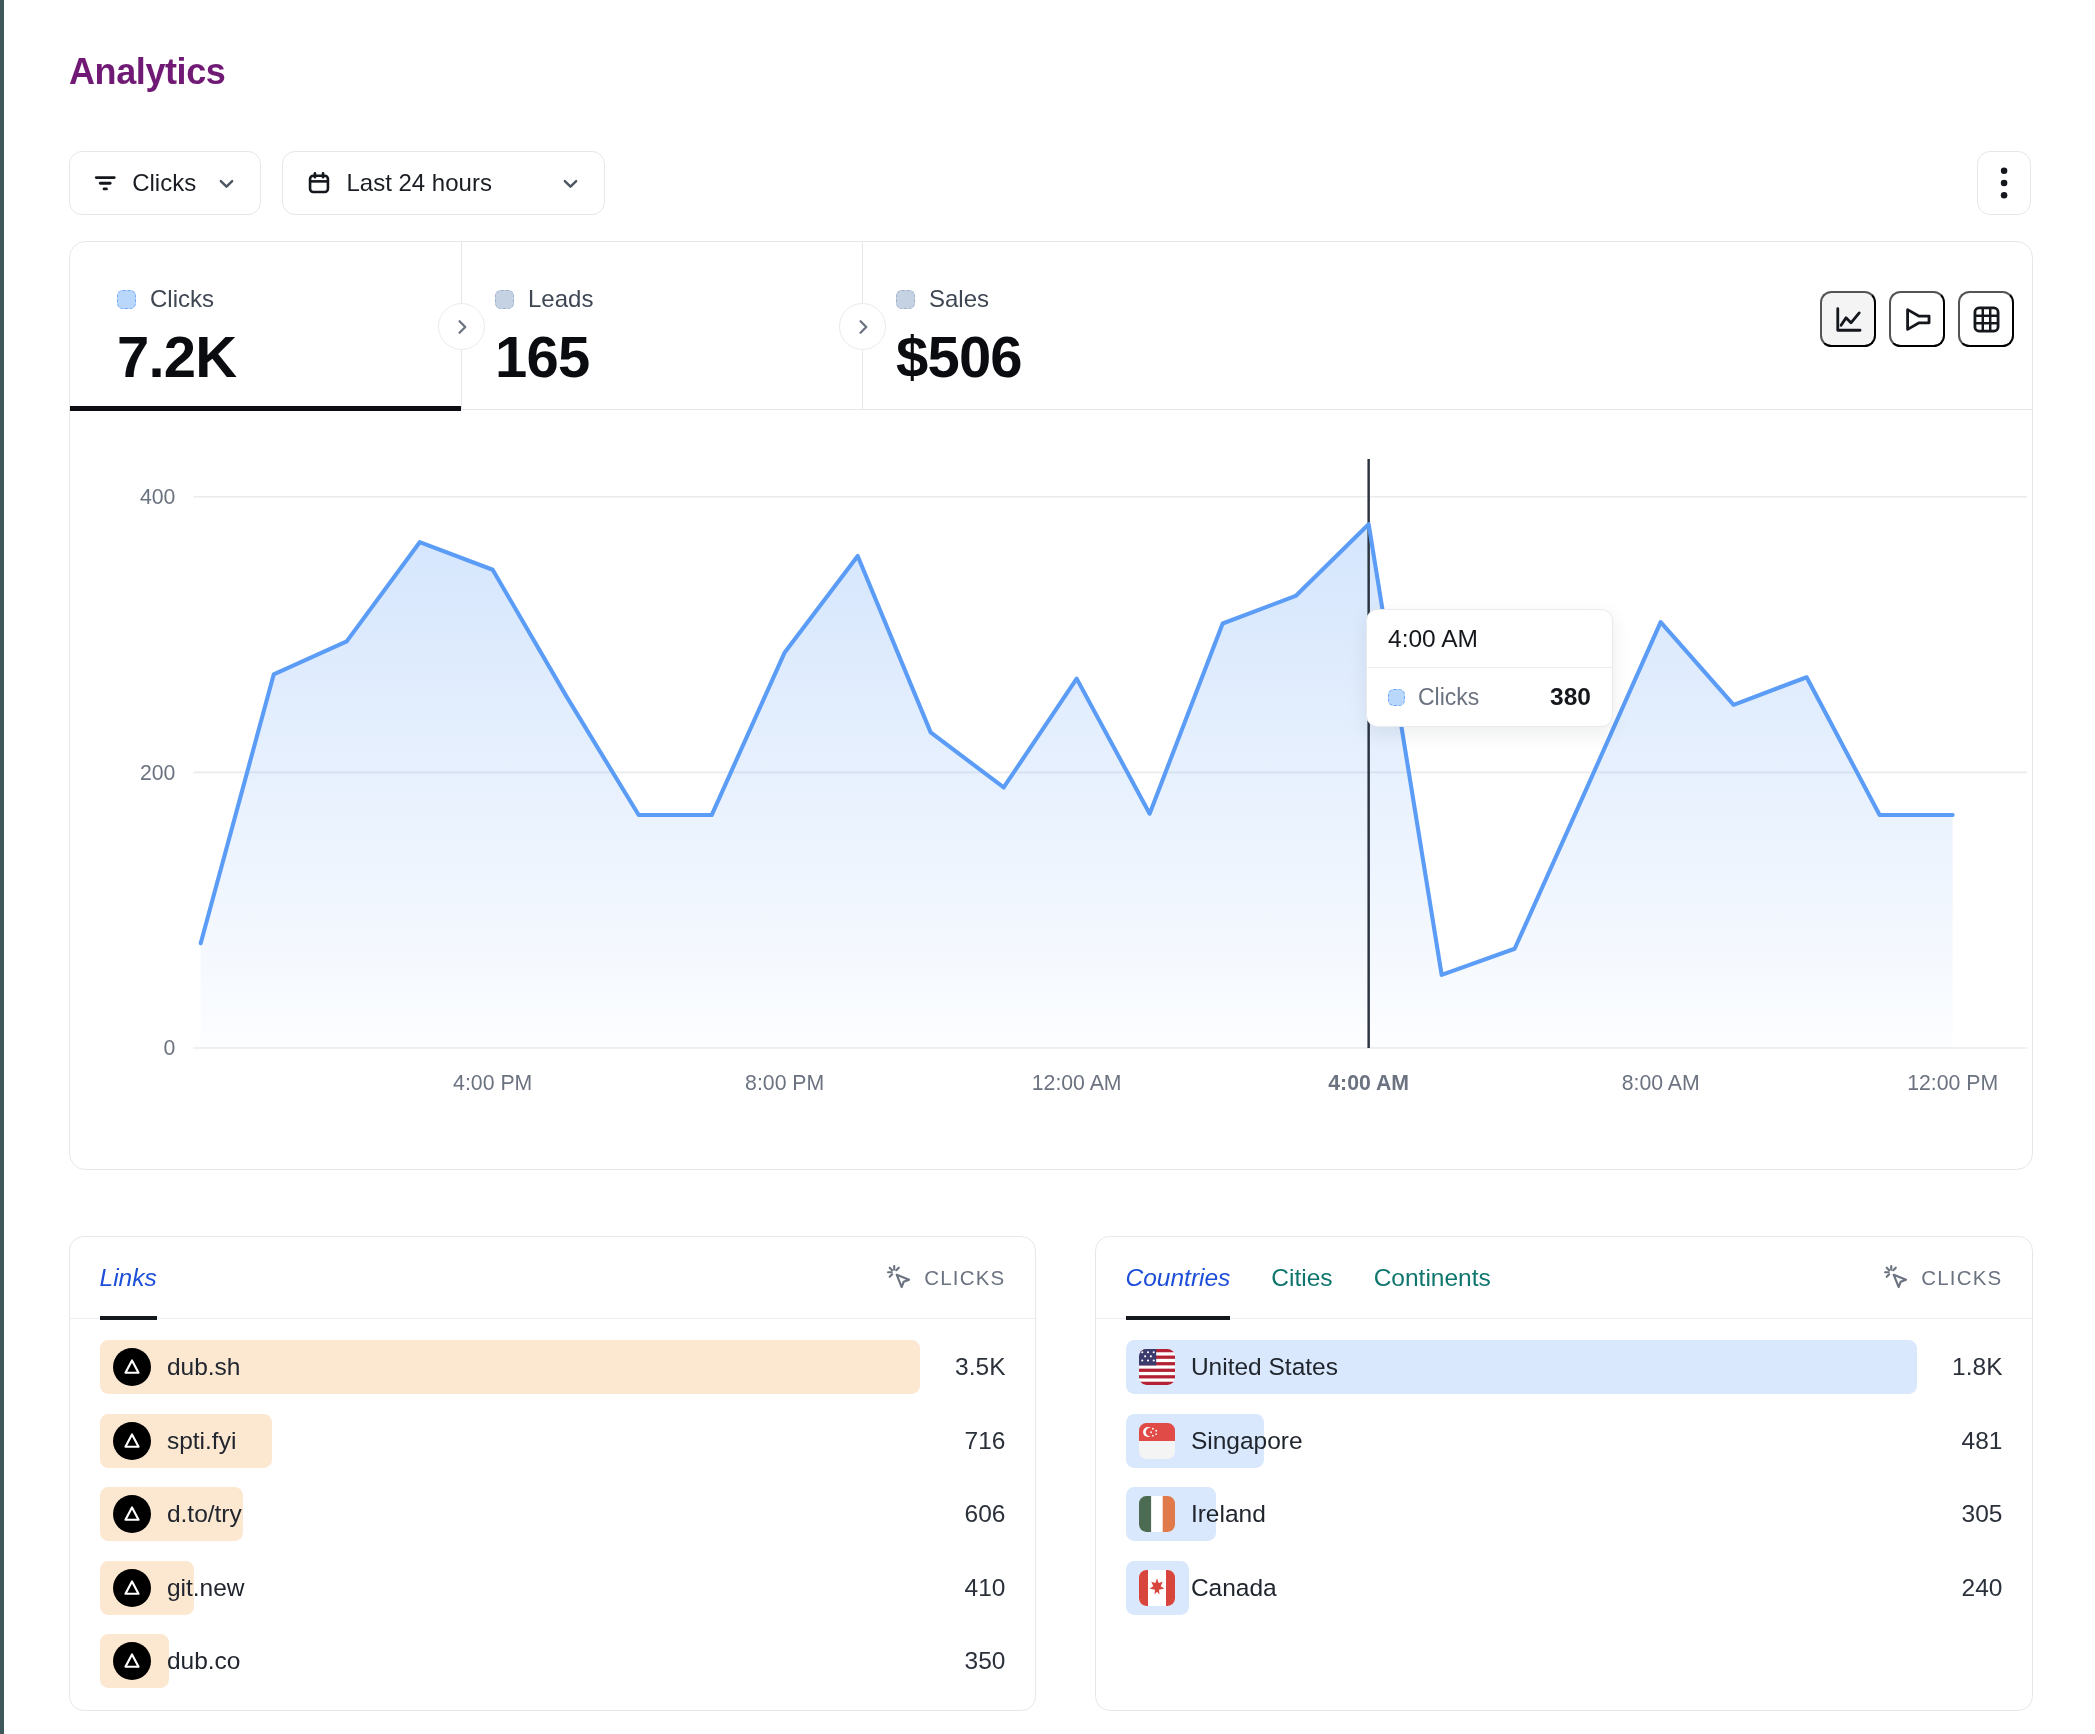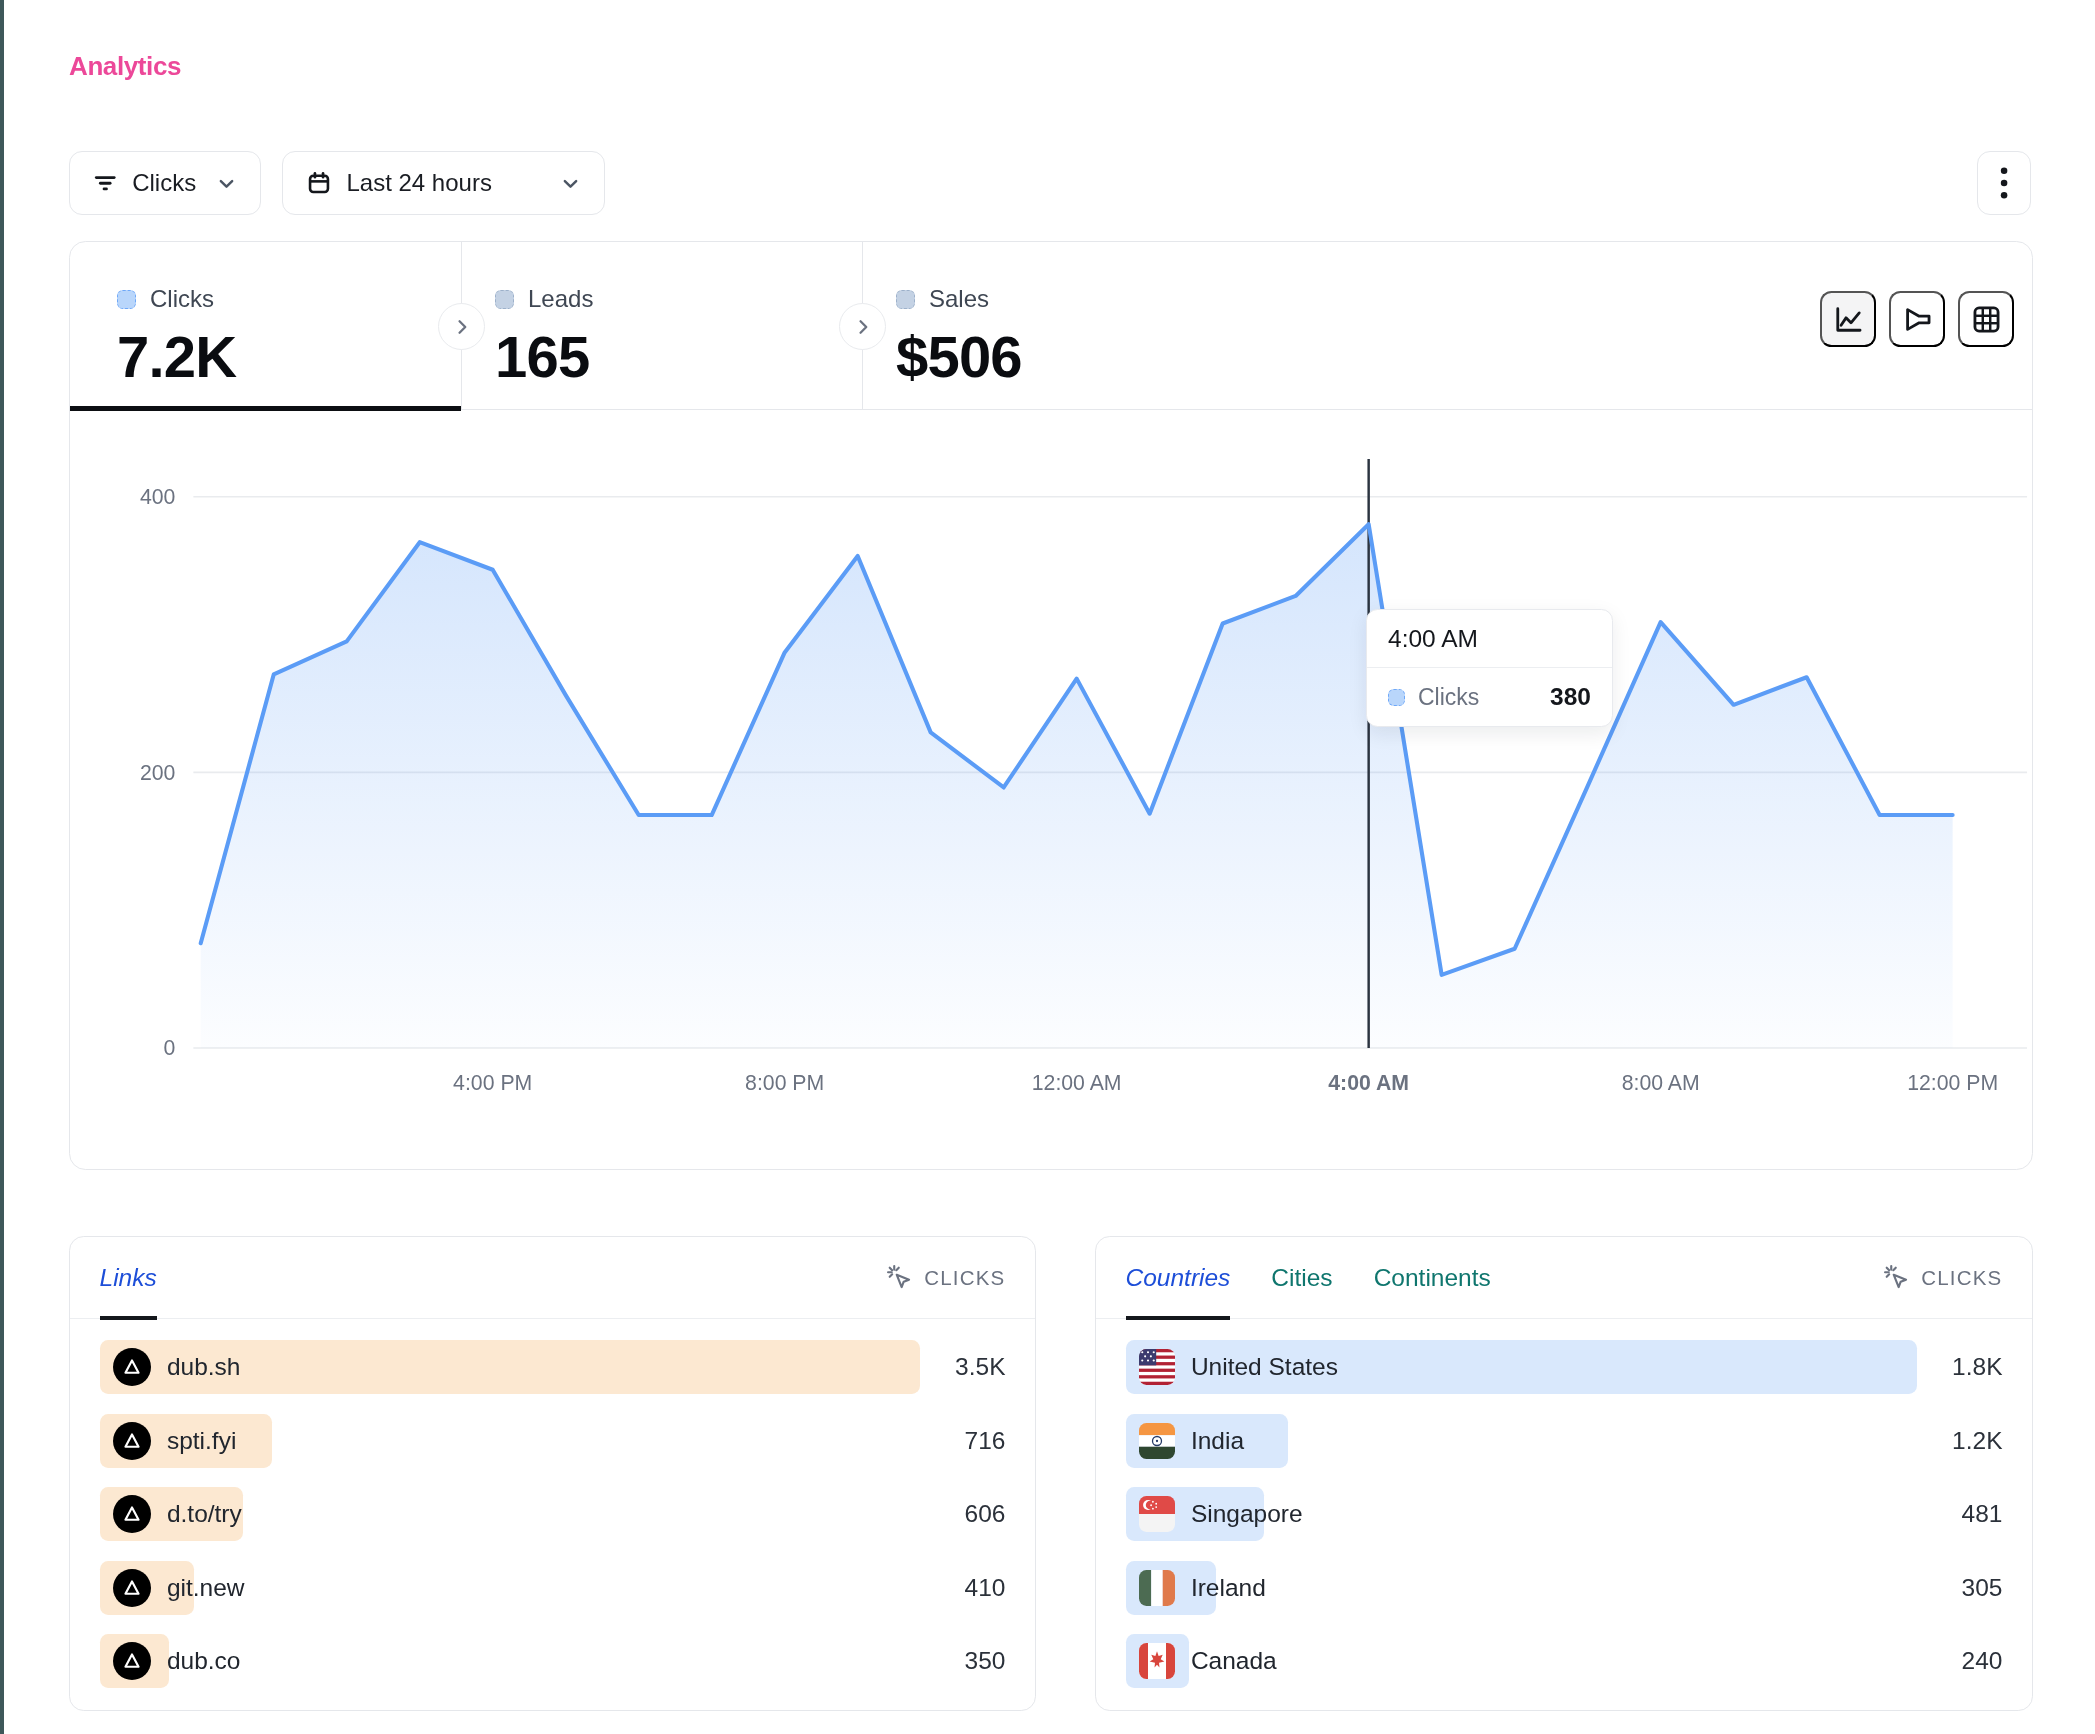--- a/index.html
+++ b/index.html
@@ -1,21 +1,21 @@
 <!DOCTYPE html>
 <html style="font-size:13px"><head>
 <meta charset="utf-8">
 <style>
   * { margin:0; padding:0; box-sizing:border-box; }
   html,body { width:2096px; height:1735px; background:#ffffff;
     font-family:"Liberation Sans","DejaVu Sans",sans-serif; color:#111318; overflow:hidden; }
   .page { position:relative; width:2096px; height:1735px; background:#fff; }
   .left-edge { position:absolute; left:0; top:0; width:4.1px; height:1735px; background:#3e585a; }
 
-  .page-title { position:absolute; left:69px; top:51px; font-size:26px; font-weight:700; letter-spacing:-0.4px; color:#ec4899; }
+  .page-title { position:absolute; left:69px; top:51px; font-size:36px; font-weight:700; letter-spacing:-0.4px; color:#701a75; }
 
   
   .toolbar { position:absolute; left:69px; top:151px; display:flex; gap:21px; }
   .tbtn { display:flex; align-items:center; gap:14.7px; height:64px; padding:0 23px;
     border:1.6px solid #e5e7eb; border-radius:13px; background:#fff; font-size:24px; color:#1a1d23; cursor:pointer; }
   .tbtn .chev { margin-left:4.9px; }
   .daterange { width:323px; }
   .daterange .chev { margin-left:auto; }
   .kebab-btn { position:absolute; right:65px; top:151px; width:54px; height:64px; border:1.6px solid #e5e7eb;
     border-radius:13px; background:#fff; display:flex; align-items:center; justify-content:center; cursor:pointer; }
@@ -371,36 +371,20 @@
                   <circle cx="11" cy="14" r="1.3"></circle>
                   <circle cx="18" cy="14" r="1.3"></circle>
                 </g>
               </svg>
           </span>
           <span class="row-label">United States</span>
         </div>
         <span class="row-value">1.8K</span>
       </div>
       <div class="row">
-        <div class="row-bar" style="width: calc(20.5% - 17.6px);"></div>
-        <div class="row-content">
-          <span class="flag">
-            <svg class="ic" width="36" height="36" viewBox="0 0 44 44">
-                <rect width="44" height="15" fill="#f59642"></rect>
-                <rect y="15" width="44" height="14" fill="#fff"></rect>
-                <rect y="29" width="44" height="15" fill="#2f4730"></rect>
-                <circle cx="22" cy="22" r="5.5" fill="none" stroke="#273c68" stroke-width="1.6"></circle>
-                <circle cx="22" cy="22" r="1.4" fill="#273c68"></circle>
-              </svg>
-          </span>
-          <span class="row-label">India</span>
-        </div>
-        <span class="row-value">1.2K</span>
-      </div>
-      <div class="row">
         <div class="row-bar" style="width: calc(17.5% - 15px);"></div>
         <div class="row-content">
           <span class="flag">
             <svg class="ic" width="36" height="36" viewBox="0 0 44 44">
                 <rect width="44" height="22" fill="#e04a47"></rect>
                 <rect y="22" width="44" height="22" fill="#f4f4f4"></rect>
                 <circle cx="11" cy="11" r="6" fill="#fff"></circle>
                 <circle cx="13.5" cy="11" r="5.2" fill="#e04a47"></circle>
                 <g fill="#fff">
                   <circle cx="17" cy="7" r="1.1"></circle>

